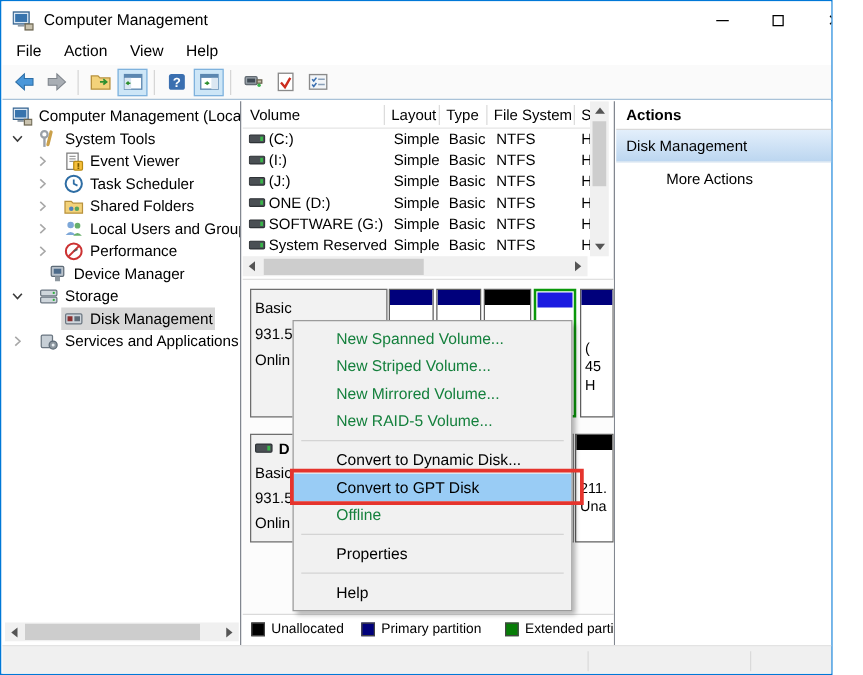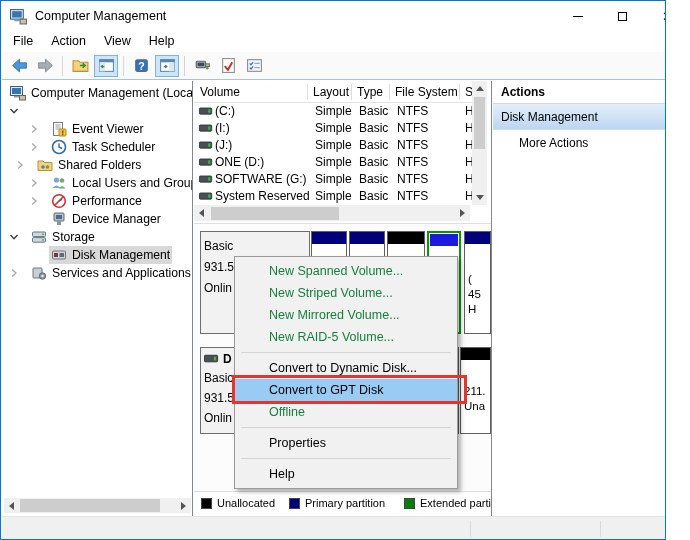--- a/index.html
+++ b/index.html
@@ -61,21 +61,21 @@
 .pbox.sel{border:2px solid #0a970a;padding:1px;}
 .pstrip{height:12px;}
 .pfrag{font-size:11.5px;line-height:15px;padding-left:3px;white-space:nowrap;}
 #legend{position:absolute;left:0;top:410px;width:298px;height:25px;background:#fff;border-top:1px solid #dadada;}
 .legend-item{position:absolute;top:5px;display:flex;align-items:center;}
 .legend-sq{width:11px;height:11px;margin-right:5px;display:inline-block;border:1px solid #444;}
 .legend-label{font-size:11px;white-space:nowrap;}
 #right-panel{position:absolute;left:492px;top:80px;width:197px;height:435px;background:#fff;}
 #actions-title{height:23px;line-height:23px;padding-left:8px;font-weight:bold;font-size:12px;border-bottom:1px solid #d9d9d9;}
 #actions-section{height:26px;display:flex;align-items:center;padding:0 10px 0 8px;background:linear-gradient(#e3effb,#bcd6f0);border-bottom:1px solid #cfe0f0;font-size:12px;}
-#actions-more{height:25px;display:flex;align-items:center;padding:0 10px 0 26px;font-size:12px;}
+#actions-more{height:25px;display:flex;align-items:center;padding:0 10px 0 40px;font-size:12px;}
 .spacer{flex:1;}
 .tri-up{width:0;height:0;border-left:4.5px solid transparent;border-right:4.5px solid transparent;border-bottom:6px solid #111;}
 .tri-right{width:0;height:0;border-top:4.5px solid transparent;border-bottom:4.5px solid transparent;border-left:6px solid #111;}
 #statusbar{position:absolute;left:1px;top:515px;width:688px;height:24px;background:#f0f0f0;border-top:1px solid #e3e3e3;}
 .status-sep{position:absolute;top:4px;width:1px;height:16px;background:#dadada;}
 #context-menu{position:absolute;left:233px;top:255px;width:224px;background:#f1f1f1;border:1px solid #9b9b9b;box-shadow:3px 3px 4px rgba(0,0,0,0.3);z-index:50;padding:3px 0;}
 .menu-item{height:22px;line-height:22px;padding-left:34px;font-size:12.5px;white-space:nowrap;}
 .menu-item.disabled{color:#15803d;}
 .menu-item.hl{background:#99ccf5;}
 .menu-sep{height:1px;background:#d4d4d4;margin:4px 6px;}
@@ -215,20 +215,30 @@
             </span>
             <span class="tree-label">Computer Management (Local</span>
           </span>
         </div>
         <div class="tree-row" style="padding-left: 7px;">
           <span class="chev">
             <svg viewBox="0 0 10 10">
               <path d="M1.5 3 L5 6.8 L8.5 3" fill="none" stroke="#3c3c3c" stroke-width="1.3"></path>
             </svg>
           </span>
+          <span class="tree-hl">
+            <span class="ic">
+              <svg viewBox="0 0 16 16">
+                <rect x="7.2" y="1" width="2.6" height="13" rx="1.2" fill="#caa04a" transform="rotate(14 8 8)"></rect>
+                <circle cx="4.5" cy="4.5" r="2.6" fill="none" stroke="#9aa0a8" stroke-width="1.8"></circle>
+                <rect x="3.6" y="6.5" width="1.9" height="8" fill="#9aa0a8"></rect>
+              </svg>
+            </span>
+            <span class="tree-label">System Tools</span>
+          </span>
         </div>
         <div class="tree-row" style="padding-left: 27px;">
           <span class="chev">
             <svg viewBox="0 0 10 10">
               <path d="M3.2 1.5 L7 5 L3.2 8.5" fill="none" stroke="#a8a8a8" stroke-width="1.3"></path>
             </svg>
           </span>
           <span class="tree-hl">
             <span class="ic">
               <svg viewBox="0 0 16 16">
@@ -253,21 +263,21 @@
           <span class="tree-hl">
             <span class="ic">
               <svg viewBox="0 0 16 16">
                 <circle cx="8" cy="8" r="6.5" fill="#fff" stroke="#2e6da4" stroke-width="1.6"></circle>
                 <path d="M8 4.5 V8 L11 9.5" fill="none" stroke="#2e6da4" stroke-width="1.4"></path>
               </svg>
             </span>
             <span class="tree-label">Task Scheduler</span>
           </span>
         </div>
-        <div class="tree-row" style="padding-left: 13px;">
+        <div class="tree-row" style="padding-left: 27px;">
           <span class="chev">
             <svg viewBox="0 0 10 10">
               <path d="M3.2 1.5 L7 5 L3.2 8.5" fill="none" stroke="#a8a8a8" stroke-width="1.3"></path>
             </svg>
           </span>
           <span class="tree-hl">
             <span class="ic">
               <svg viewBox="0 0 16 16">
                 <path d="M1 4 h5 l1.5 1.5 H15 v8 H1 z" fill="#f3d27a" stroke="#b8913c"></path>
                 <circle cx="6" cy="10" r="1.8" fill="#4f81bd"></circle>
@@ -305,21 +315,21 @@
             <span class="ic">
               <svg viewBox="0 0 16 16">
                 <circle cx="8" cy="8" r="6.3" fill="#fff" stroke="#c33" stroke-width="1.6"></circle>
                 <line x1="3.5" y1="12.5" x2="12.5" y2="3.5" stroke="#c33" stroke-width="1.6"></line>
                 <line x1="8" y1="8" x2="11" y2="6.5" stroke="#555" stroke-width="1.2"></line>
               </svg>
             </span>
             <span class="tree-label">Performance</span>
           </span>
         </div>
-        <div class="tree-row" style="padding-left: 27px;">
+        <div class="tree-row" style="padding-left: 14px;">
           <span class="chev"></span>
           <span class="tree-hl">
             <span class="ic">
               <svg viewBox="0 0 16 16">
                 <rect x="3" y="2" width="10" height="8" rx="1" fill="#b9c2cb" stroke="#5e6b77"></rect>
                 <rect x="5" y="4" width="6" height="4" fill="#4d6b8a"></rect>
                 <rect x="6" y="10" width="4" height="4" fill="#8d979f"></rect>
               </svg>
             </span>
             <span class="tree-label">Device Manager</span>

